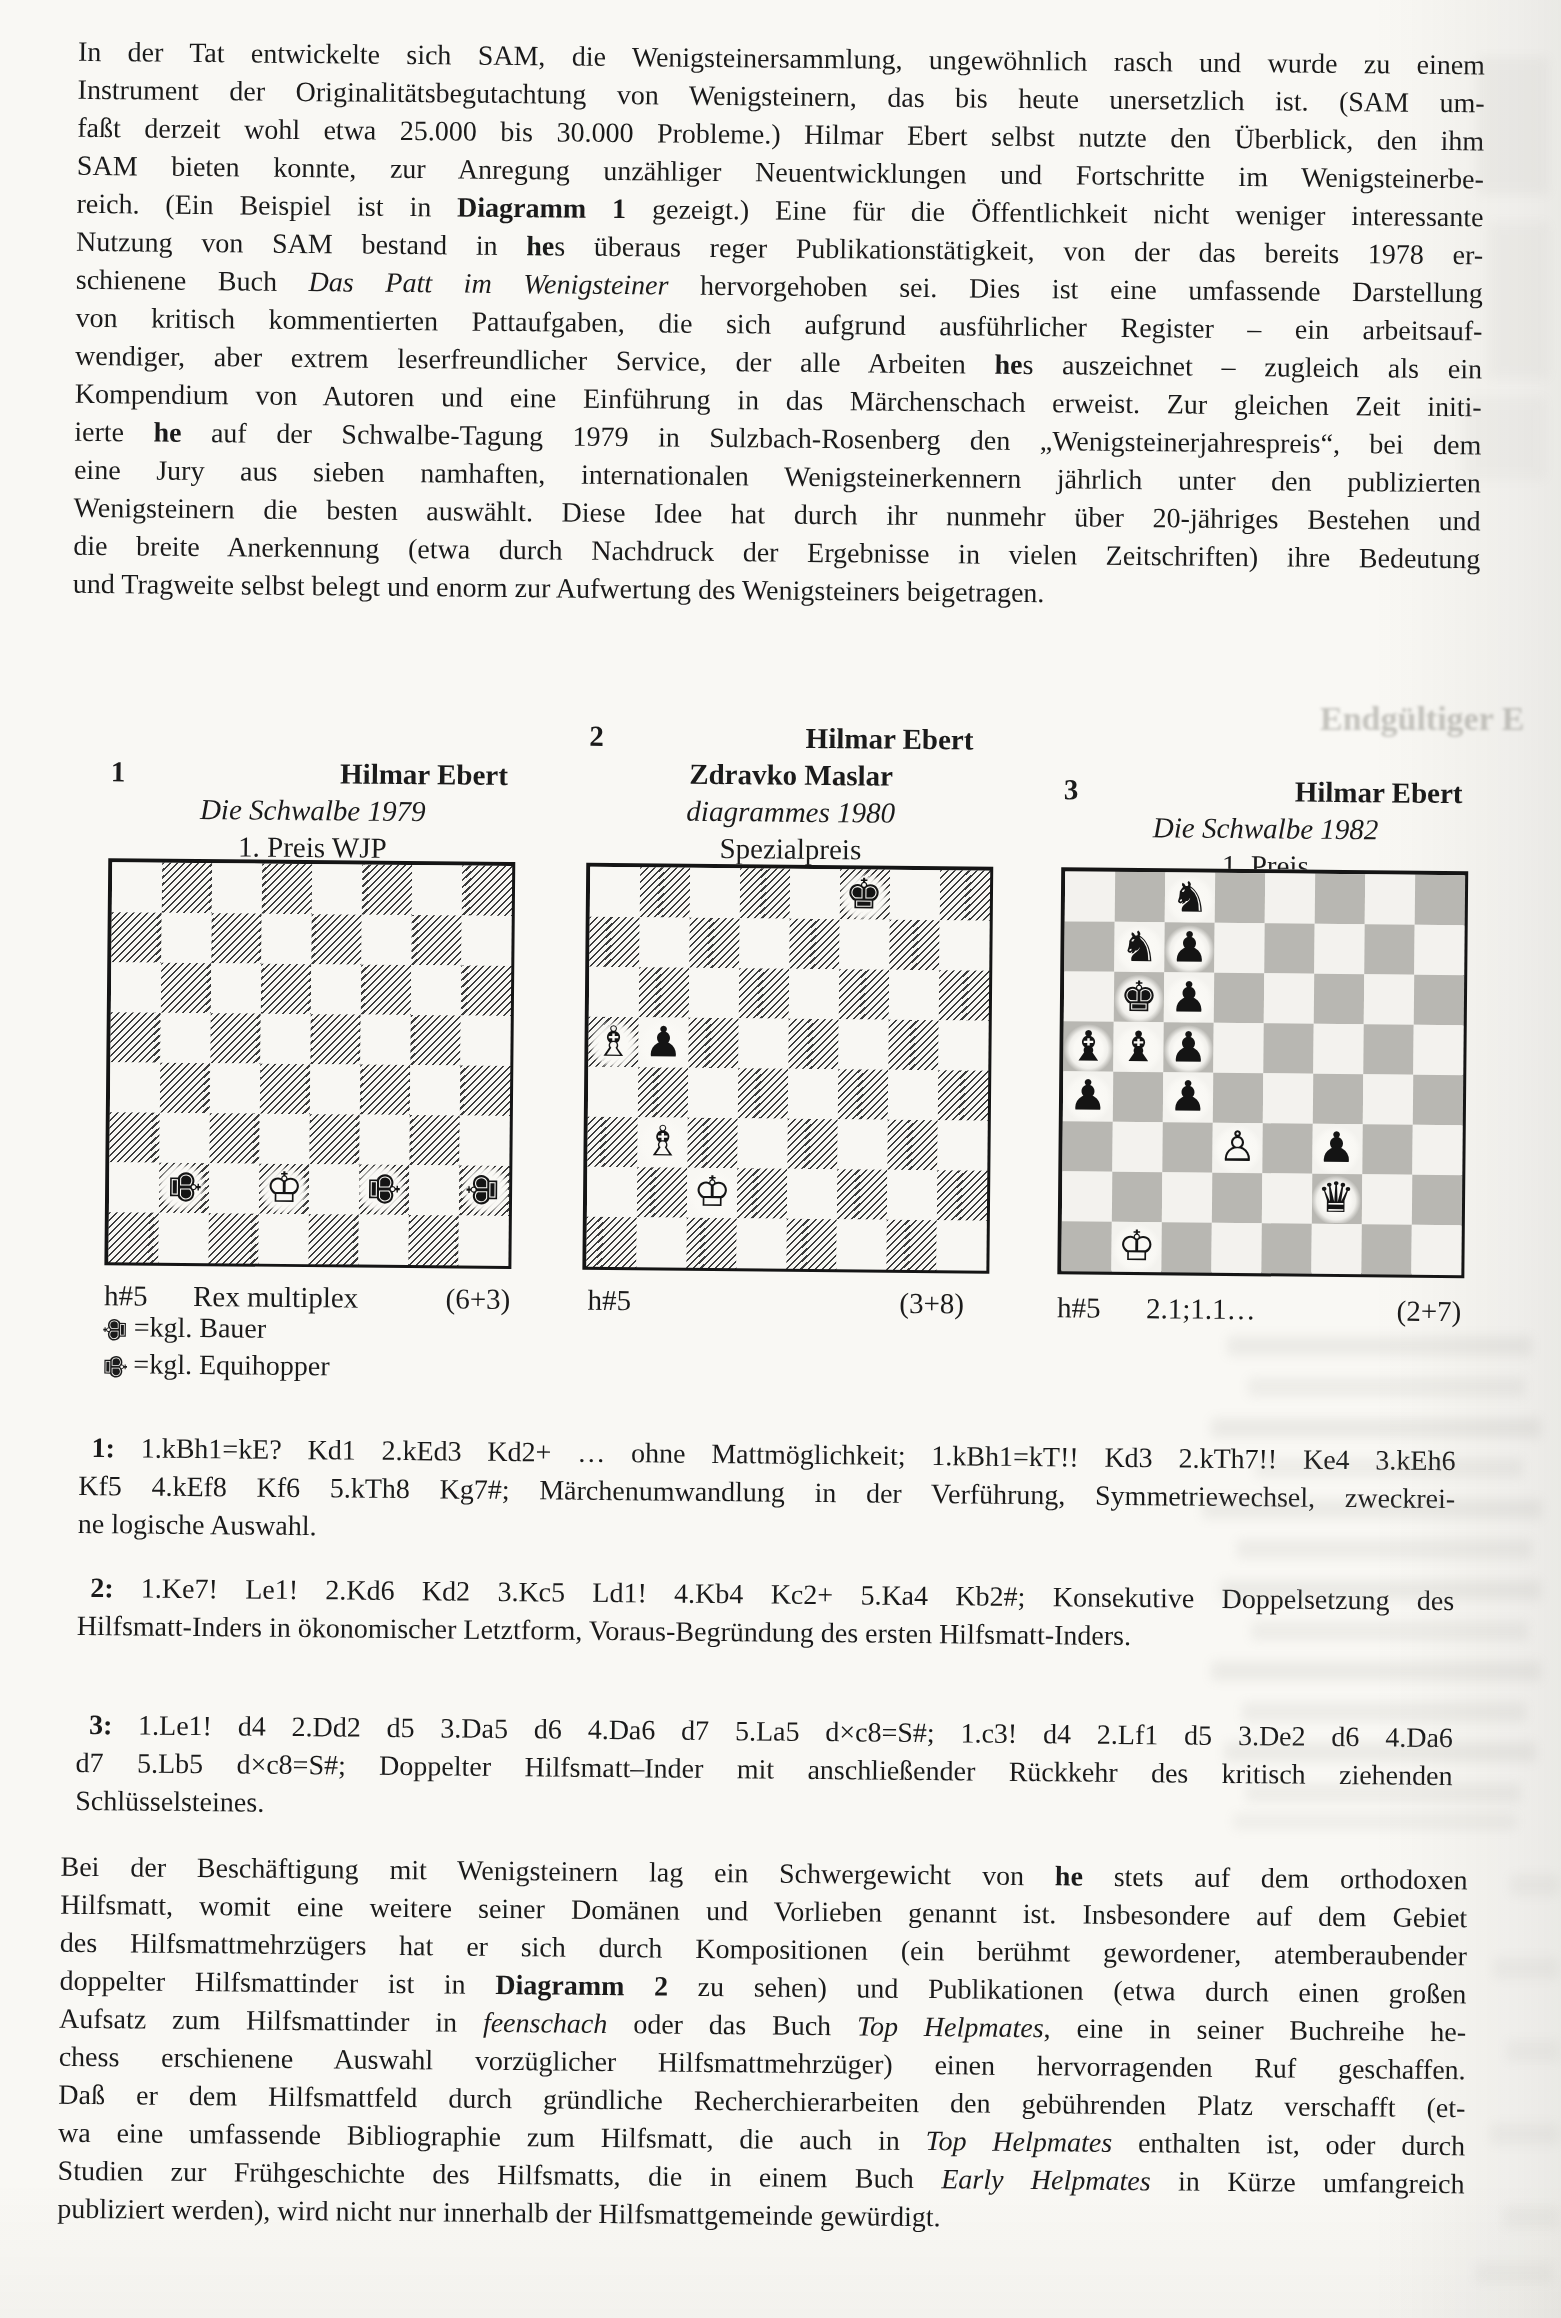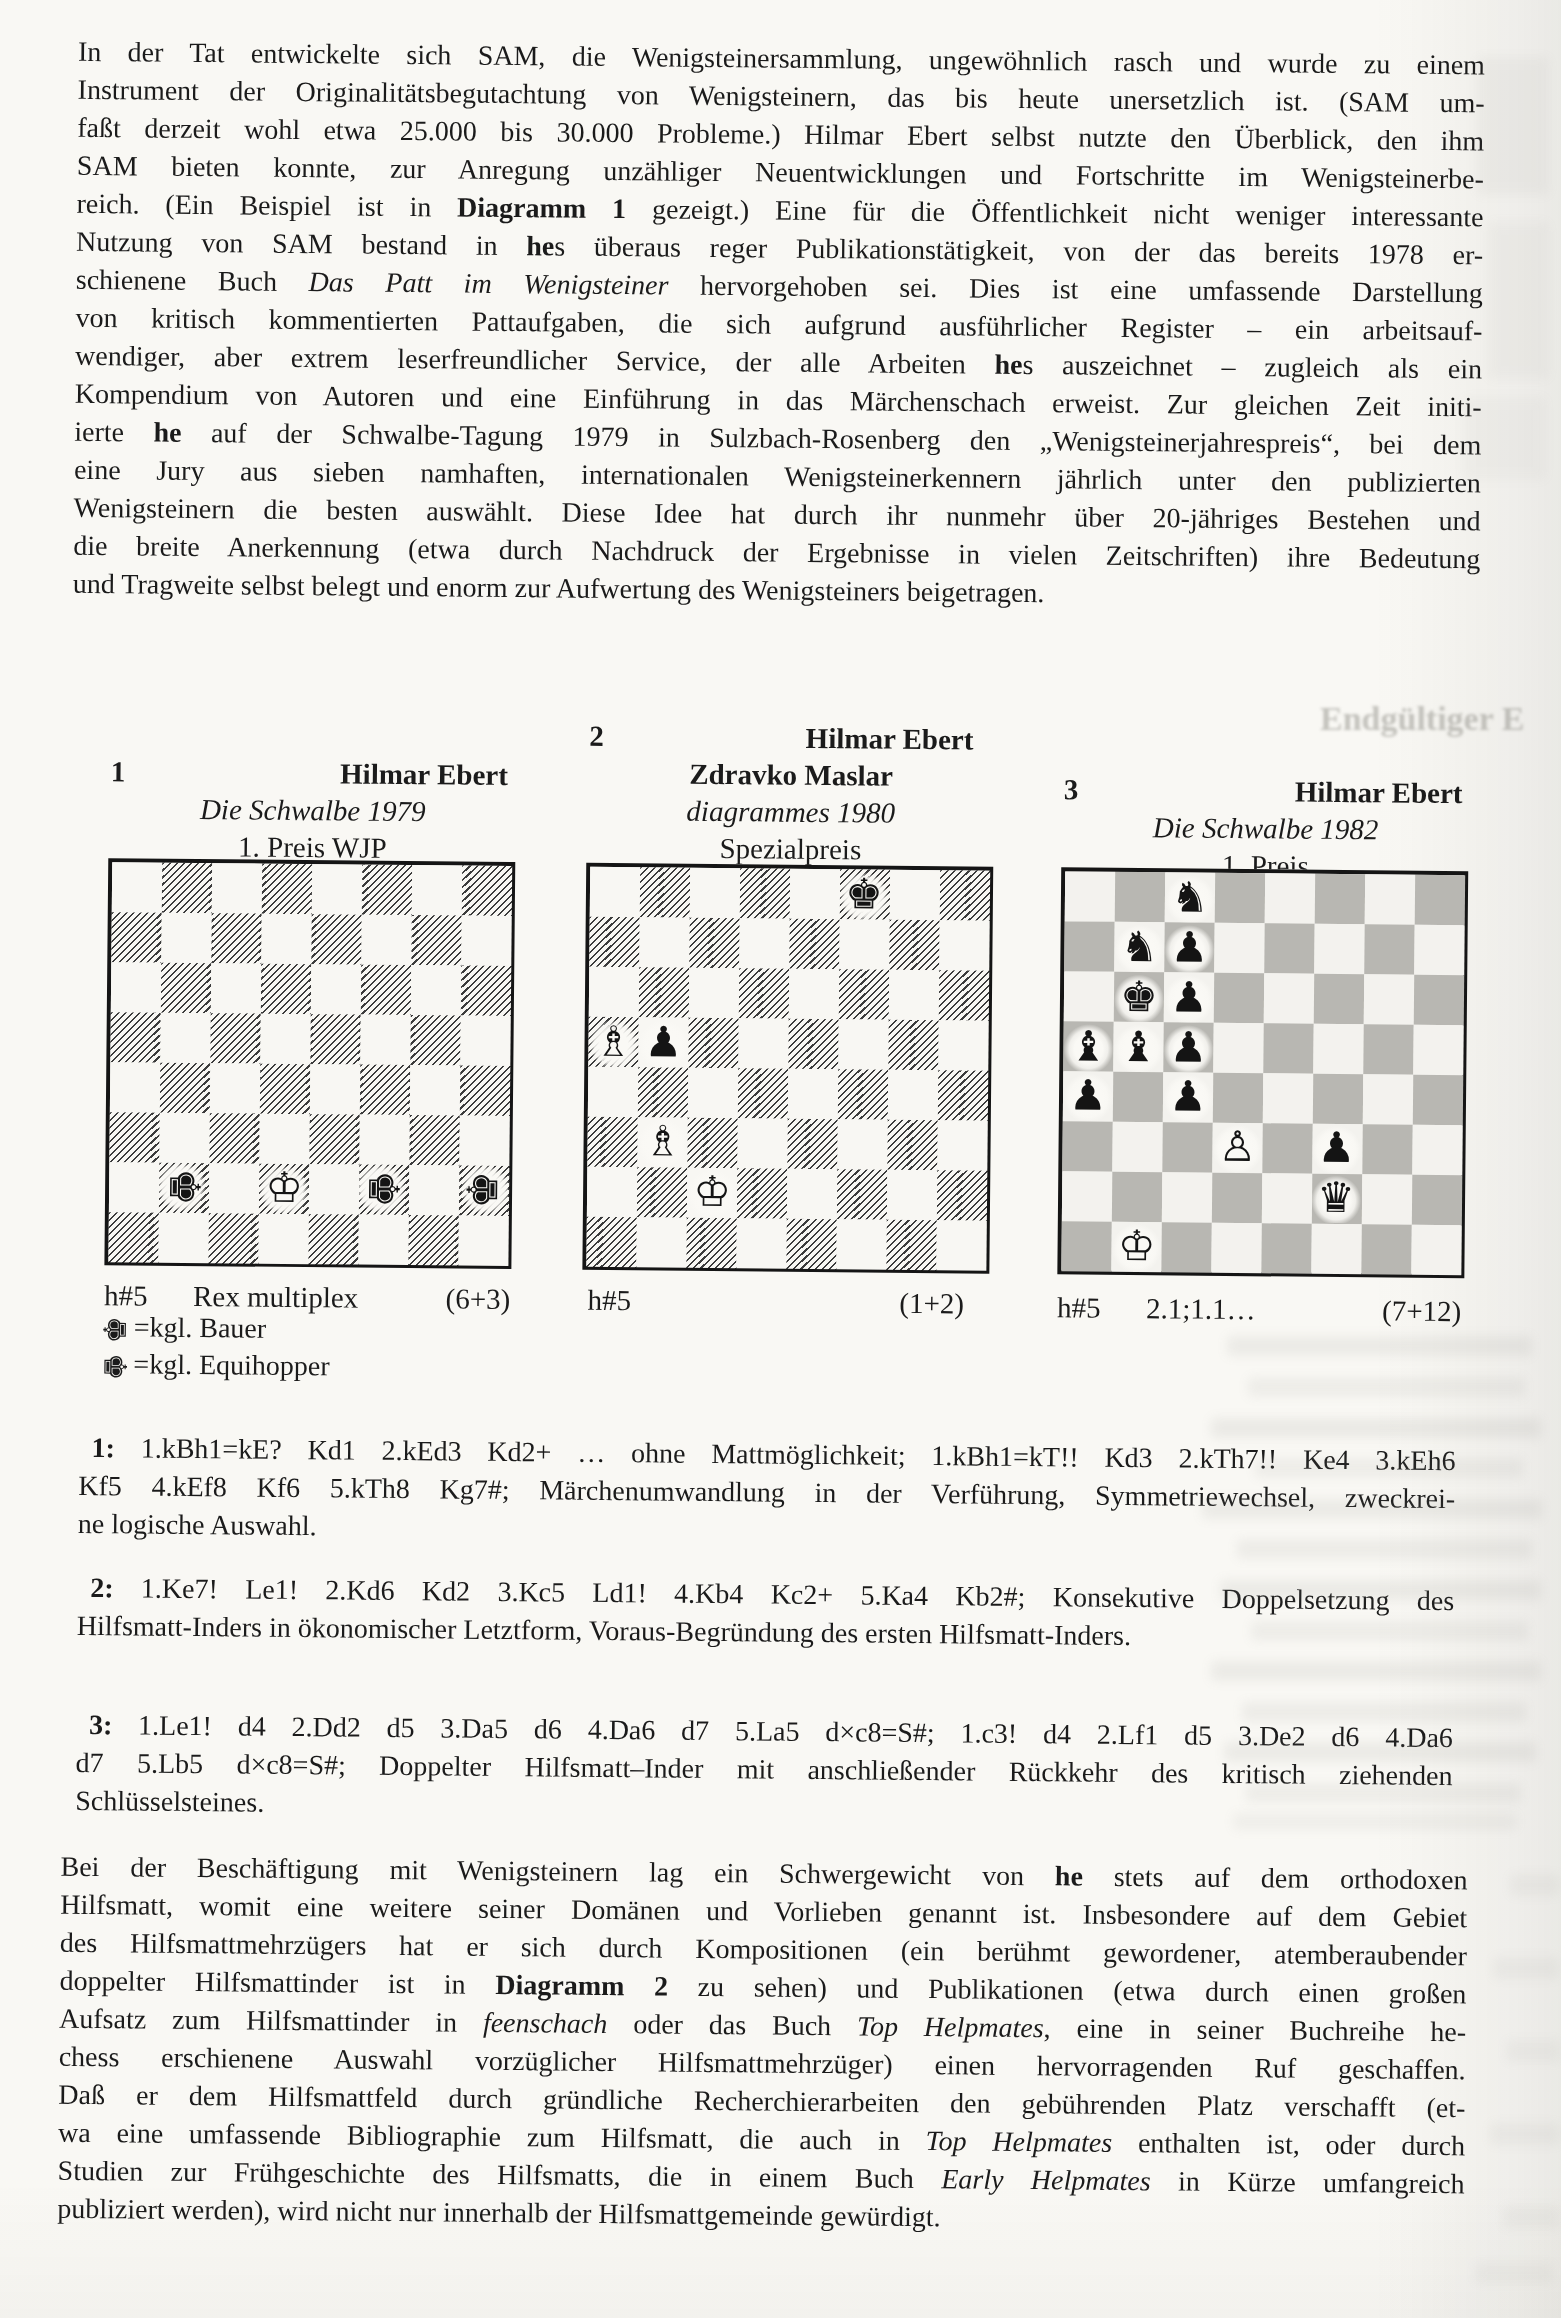--- a/index.html
+++ b/index.html
@@ -332,27 +332,27 @@
   </div>
   <div class="legend" style="left:109px;top:1309px;">
     <span class="lg" style="transform:rotate(-90deg);">♚</span><span>=kgl. Bauer</span>
   </div>
   <div class="legend" style="left:109px;top:1346px;">
     <span class="lg" style="transform:rotate(90deg);">♚</span><span>=kgl. Equihopper</span>
   </div>
 
   <div class="cap" style="left:594px;top:1278px;">
     <span style="left:5.5px;">h#5</span>
-    <span style="right:26px;">(1+2)</span>
+    <span style="right:26px;">(3+8)</span>
   </div>
 
   <div class="cap" style="left:1069px;top:1281px;">
     <span style="left:0;">h#5</span>
     <span style="left:89px;">2.1;1.1…</span>
-    <span style="right:3.7px;">(7+12)</span>
+    <span style="right:3.7px;">(2+7)</span>
   </div>
 
   <div class="para sol" style="left:92px;top:1429px;width:1377px;">
       <div class="pline"><b>1:</b> 1.kBh1=kE? Kd1 2.kEd3 Kd2+ … ohne Mattmöglichkeit; 1.kBh1=kT!! Kd3 2.kTh7!! Ke4 3.kEh6</div>
       <div class="pline">Kf5 4.kEf8 Kf6 5.kTh8 Kg7#; Märchenumwandlung in der Verführung, Symmetriewechsel, zweckrei-</div>
       <div class="pline last">ne logische Auswahl.</div>
     </div>
   <div class="para sol" style="left:92px;top:1569px;width:1377px;">
       <div class="pline"><b>2:</b> 1.Ke7! Le1! 2.Kd6 Kd2 3.Kc5 Ld1! 4.Kb4 Kc2+ 5.Ka4 Kb2#; Konsekutive Doppelsetzung des</div>
       <div class="pline last">Hilfsmatt-Inders in ökonomischer Letztform, Voraus-Begründung des ersten Hilfsmatt-Inders.</div>

